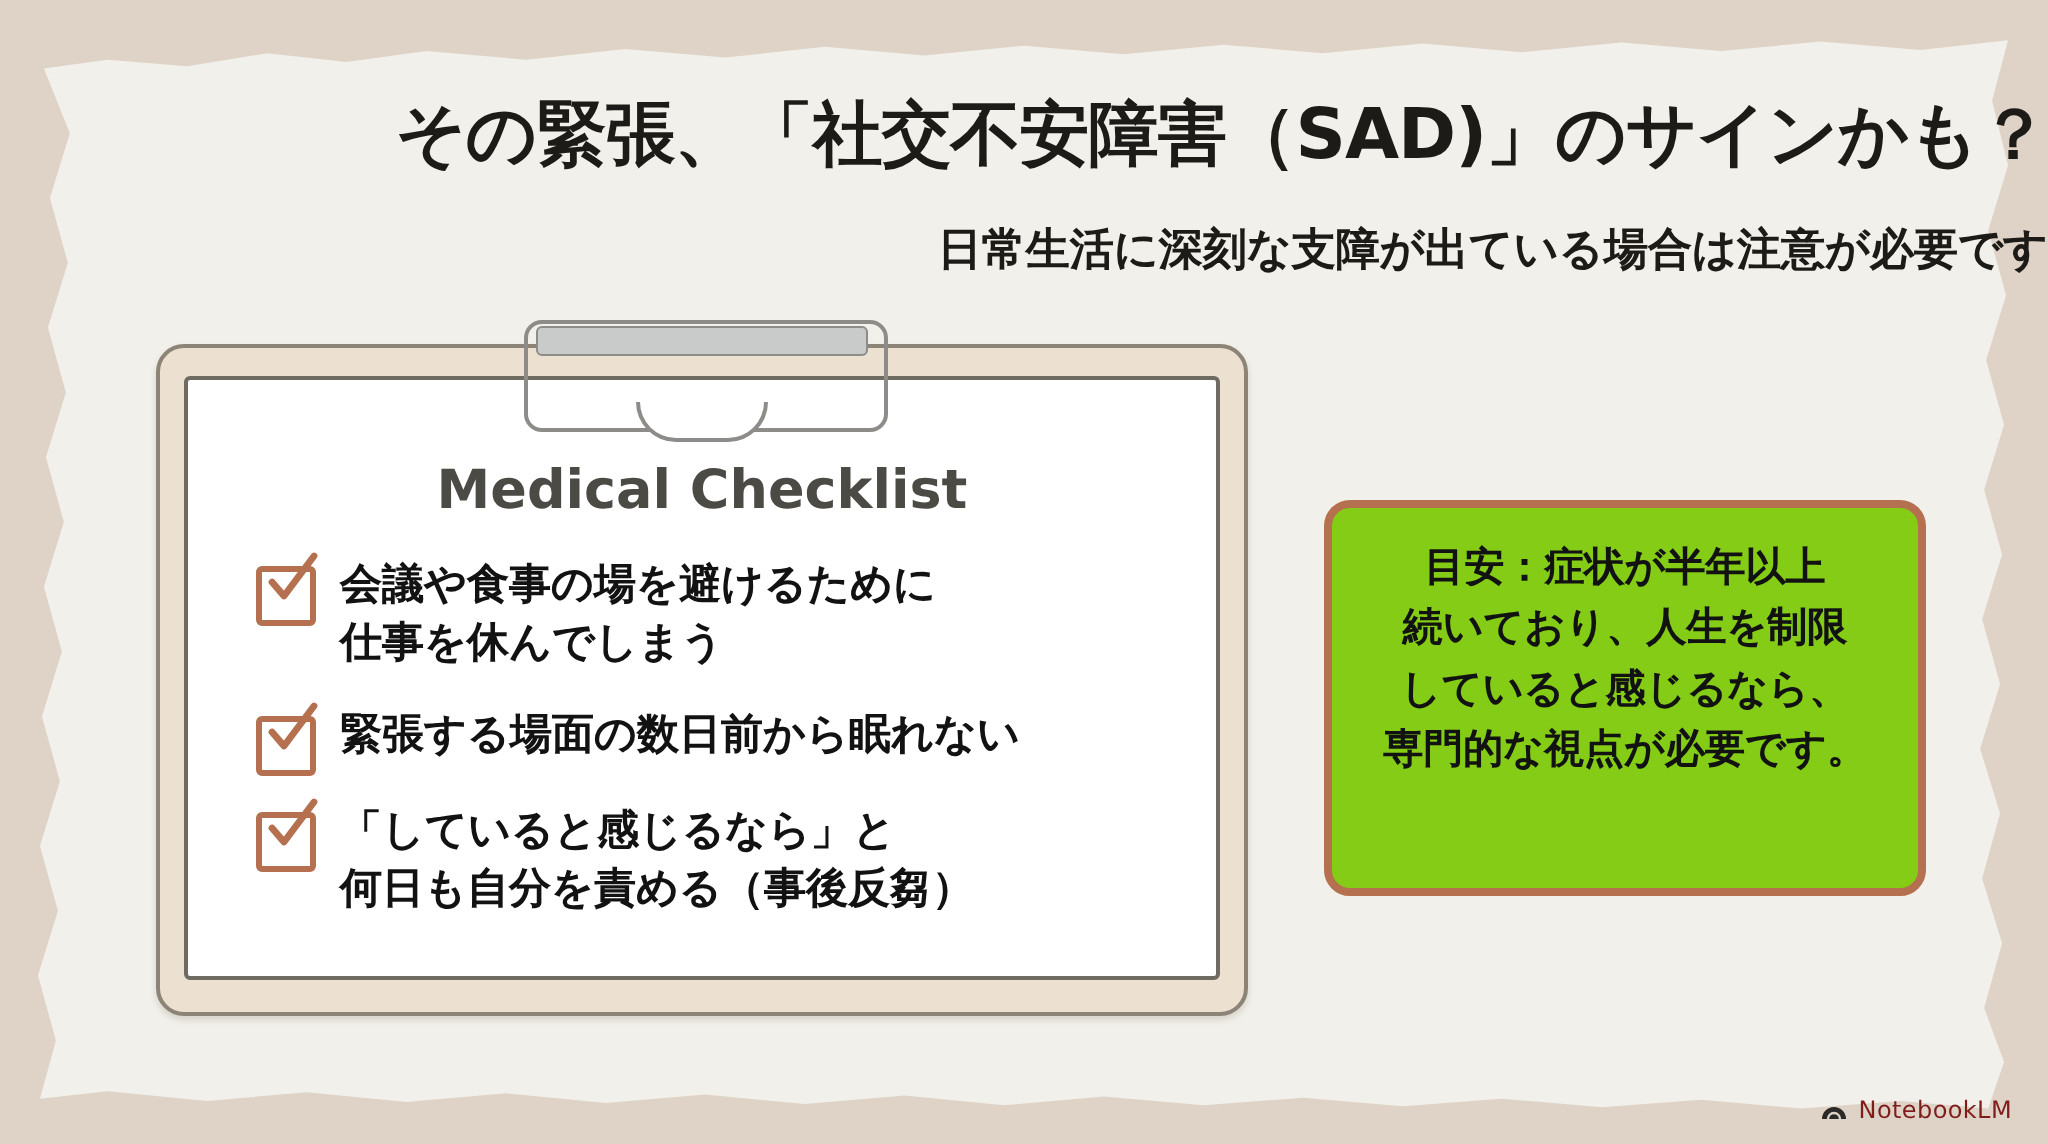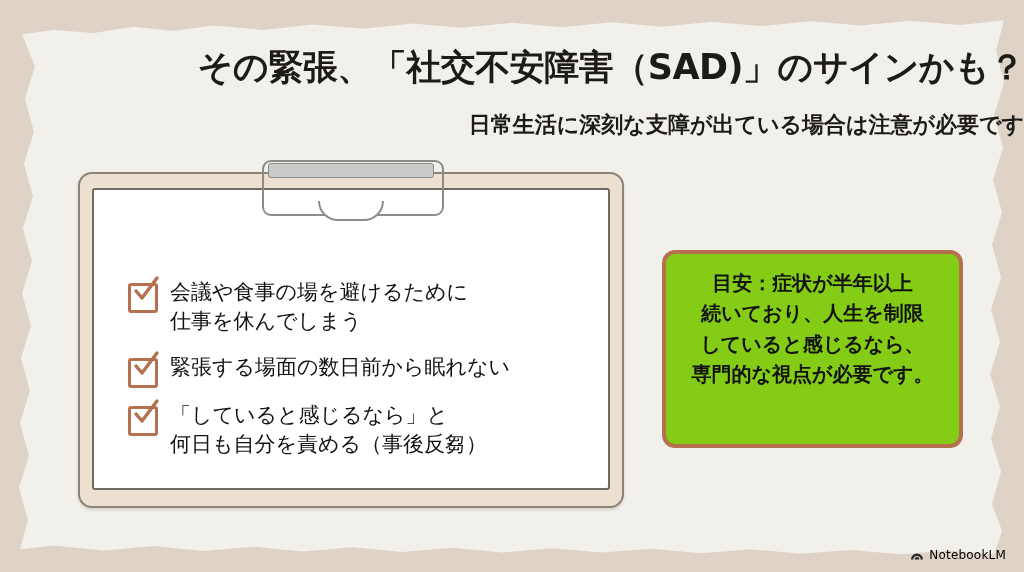--- a/index.html
+++ b/index.html
@@ -175,21 +175,21 @@
   }
   .check-box .tick {
     position: absolute;
     left: 2px;
     top: -6px;
     width: 30px;
     height: 30px;
   }
   .check-text {
     font-size: 21px;
-    font-weight: normal;
+    font-weight: bold;
     color: #121212;
     line-height: 1.38;
   }
 
   
   #callout-box {
     position: absolute;
     left: 662px;
     top: 250px;
     width: 301px;
@@ -210,36 +210,37 @@
   }
 
   
   #watermark {
     position: absolute;
     right: 18px;
     bottom: 10px;
     display: flex;
     align-items: center;
     gap: 5px;
-    color: #000000;
+    color: #7f1d1d;
     font-size: 12px;
   }
   #watermark .wm-label { letter-spacing: 0.2px; }
 </style>
 </head>
 <body>
 
 <div id="paper-sheet"></div>
 
 <div id="page-title">その緊張、「社交不安障害（SAD)」のサインかも？</div>
 <div id="page-subtitle">日常生活に深刻な支障が出ている場合は注意が必要です</div>
 
 <div id="clipboard">
   <div id="clipboard-board"></div>
   <div id="clipboard-page">
+    <div id="checklist-title">Medical Checklist</div>
     <div id="checklist">
 
       <div class="check-row">
         <span class="check-box">
           <span class="box"></span>
           <svg class="tick" viewBox="0 0 30 30" fill="none" xmlns="http://www.w3.org/2000/svg">
             <path d="M6 16 L12 23 L27 3" stroke="#b5714f" stroke-width="3.4" stroke-linecap="round" stroke-linejoin="round"></path>
           </svg>
         </span>
         <span class="check-text" style="white-space: pre-line;">会議や食事の場を避けるために

